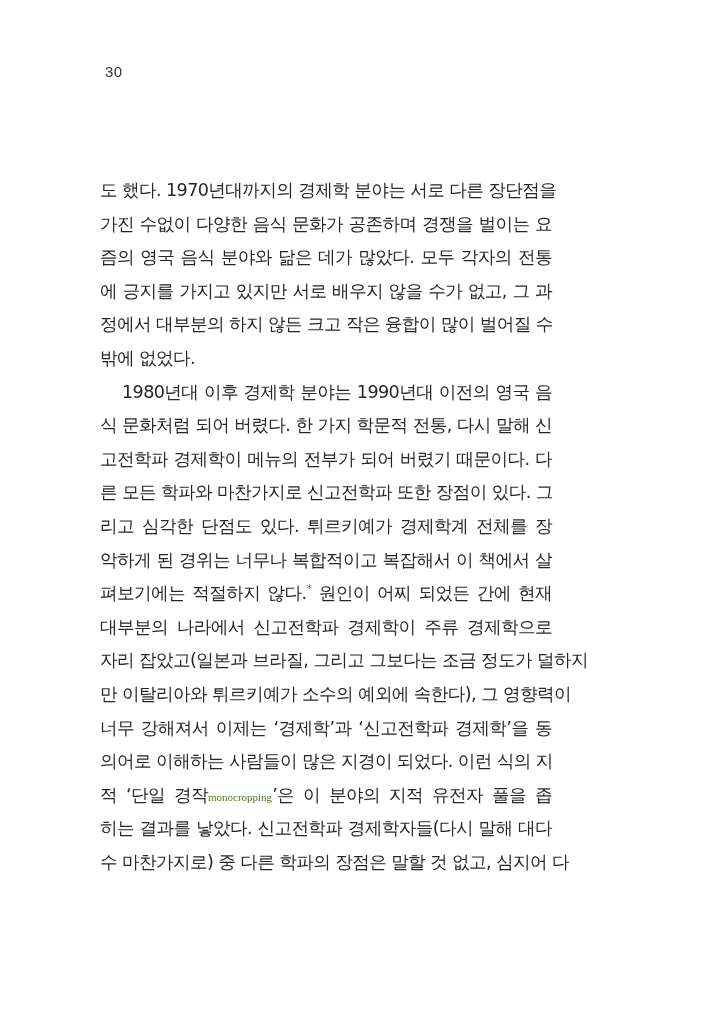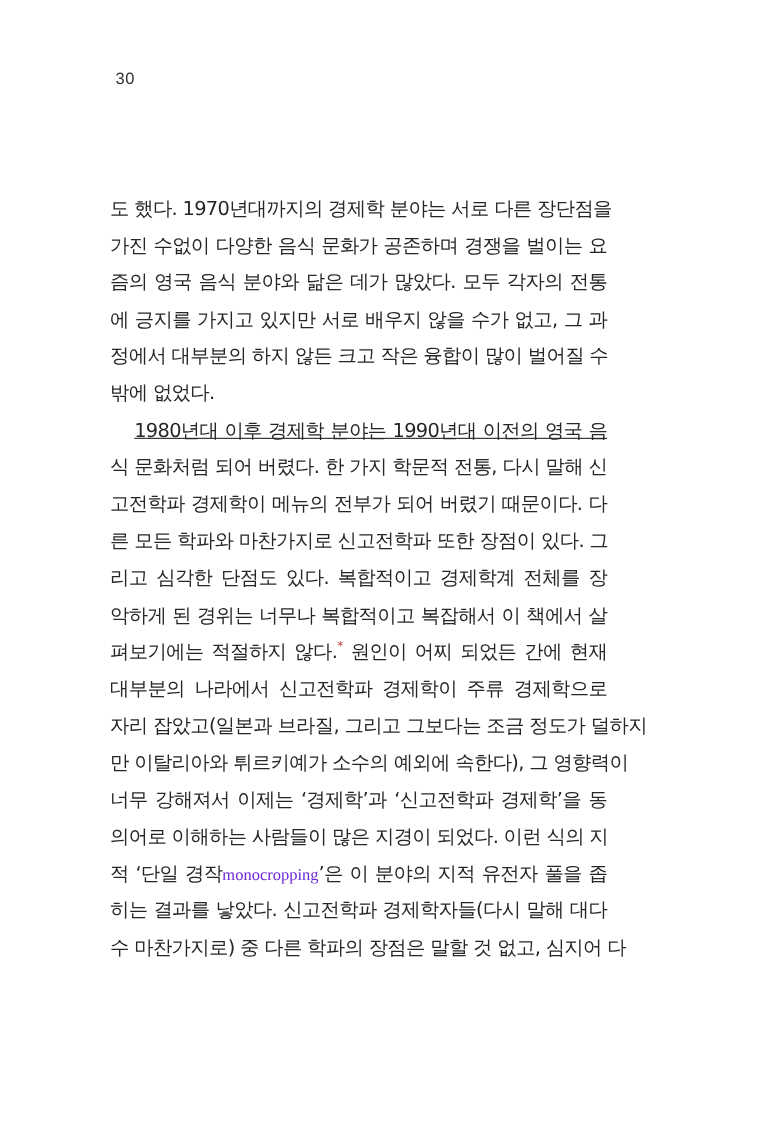--- a/index.html
+++ b/index.html
@@ -39,32 +39,31 @@
       text-align-last: justify;
       letter-spacing: -0.6px;
       font-family: "DejaVu Sans", "Liberation Sans", sans-serif;
       color: #262626;
     }
     .line.last {
       text-align-last: left;
     }
     .line.indent {
       padding-left: 22px;
-      text-decoration: underline;
     }
     .footnote-mark {
       color: #c0392b;
       font-size: 11px;
       vertical-align: super;
       line-height: 0;
     }
     .gloss {
       font-family: "Liberation Serif", "DejaVu Serif", serif;
-      font-size: 15px;
-      color: #6d28d9;
+      font-size: 11px;
+      color: #4d7c0f;
       letter-spacing: 0;
     }
   </style>
 </head>
 <body>
 
 <div class="page-number">30</div>
 
 <div class="body-text">
 
@@ -72,21 +71,21 @@
   <div class="line">가진 수없이 다양한 음식 문화가 공존하며 경쟁을 벌이는 요</div>
   <div class="line">즘의 영국 음식 분야와 닮은 데가 많았다. 모두 각자의 전통</div>
   <div class="line">에 긍지를 가지고 있지만 서로 배우지 않을 수가 없고, 그 과</div>
   <div class="line">정에서 대부분의 하지 않든 크고 작은 융합이 많이 벌어질 수</div>
   <div class="line last">밖에 없었다.</div>
 
   <div class="line indent">1980년대 이후 경제학 분야는 1990년대 이전의 영국 음</div>
   <div class="line">식 문화처럼 되어 버렸다. 한 가지 학문적 전통, 다시 말해 신</div>
   <div class="line">고전학파 경제학이 메뉴의 전부가 되어 버렸기 때문이다. 다</div>
   <div class="line">른 모든 학파와 마찬가지로 신고전학파 또한 장점이 있다. 그</div>
-  <div class="line">리고 심각한 단점도 있다. 복합적이고 경제학계 전체를 장</div>
+  <div class="line">리고 심각한 단점도 있다. 튀르키예가 경제학계 전체를 장</div>
   <div class="line">악하게 된 경위는 너무나 복합적이고 복잡해서 이 책에서 살</div>
   <div class="line"><span>펴보기에는 적절하지 않다.</span><span class="footnote-mark">*</span><span> 원인이 어찌 되었든 간에 현재</span></div>
   <div class="line">대부분의 나라에서 신고전학파 경제학이 주류 경제학으로</div>
   <div class="line">자리 잡았고(일본과 브라질, 그리고 그보다는 조금 정도가 덜하지</div>
   <div class="line">만 이탈리아와 튀르키예가 소수의 예외에 속한다), 그 영향력이</div>
   <div class="line">너무 강해져서 이제는 ‘경제학’과 ‘신고전학파 경제학’을 동</div>
   <div class="line">의어로 이해하는 사람들이 많은 지경이 되었다. 이런 식의 지</div>
   <div class="line"><span>적 ‘단일 경작</span><span class="gloss">monocropping</span><span>’은 이 분야의 지적 유전자 풀을 좁</span></div>
   <div class="line">히는 결과를 낳았다. 신고전학파 경제학자들(다시 말해 대다</div>
   <div class="line">수 마찬가지로) 중 다른 학파의 장점은 말할 것 없고, 심지어 다</div>

